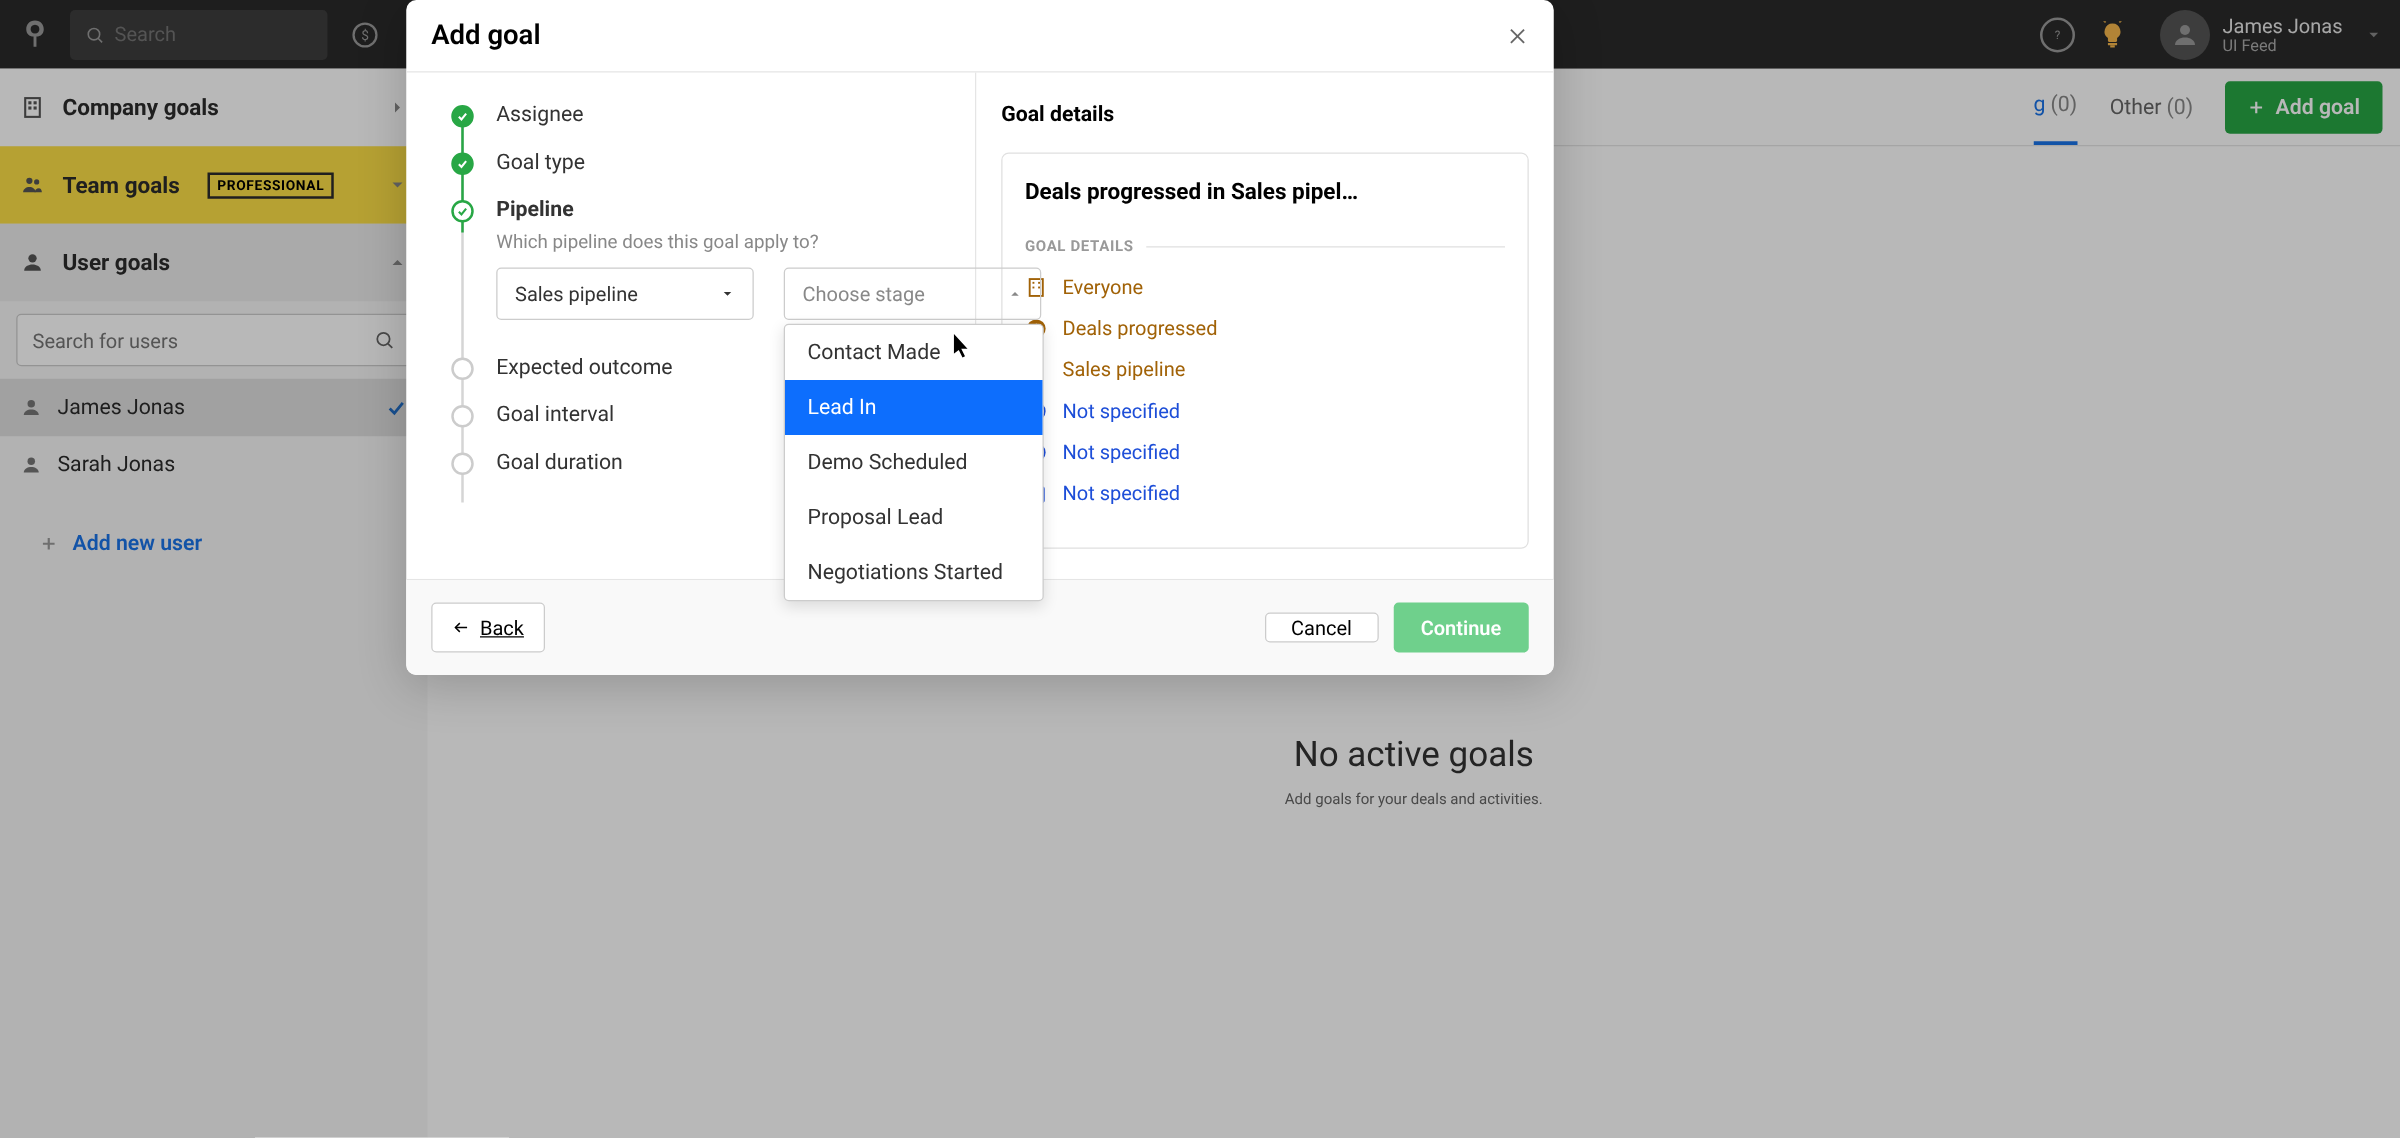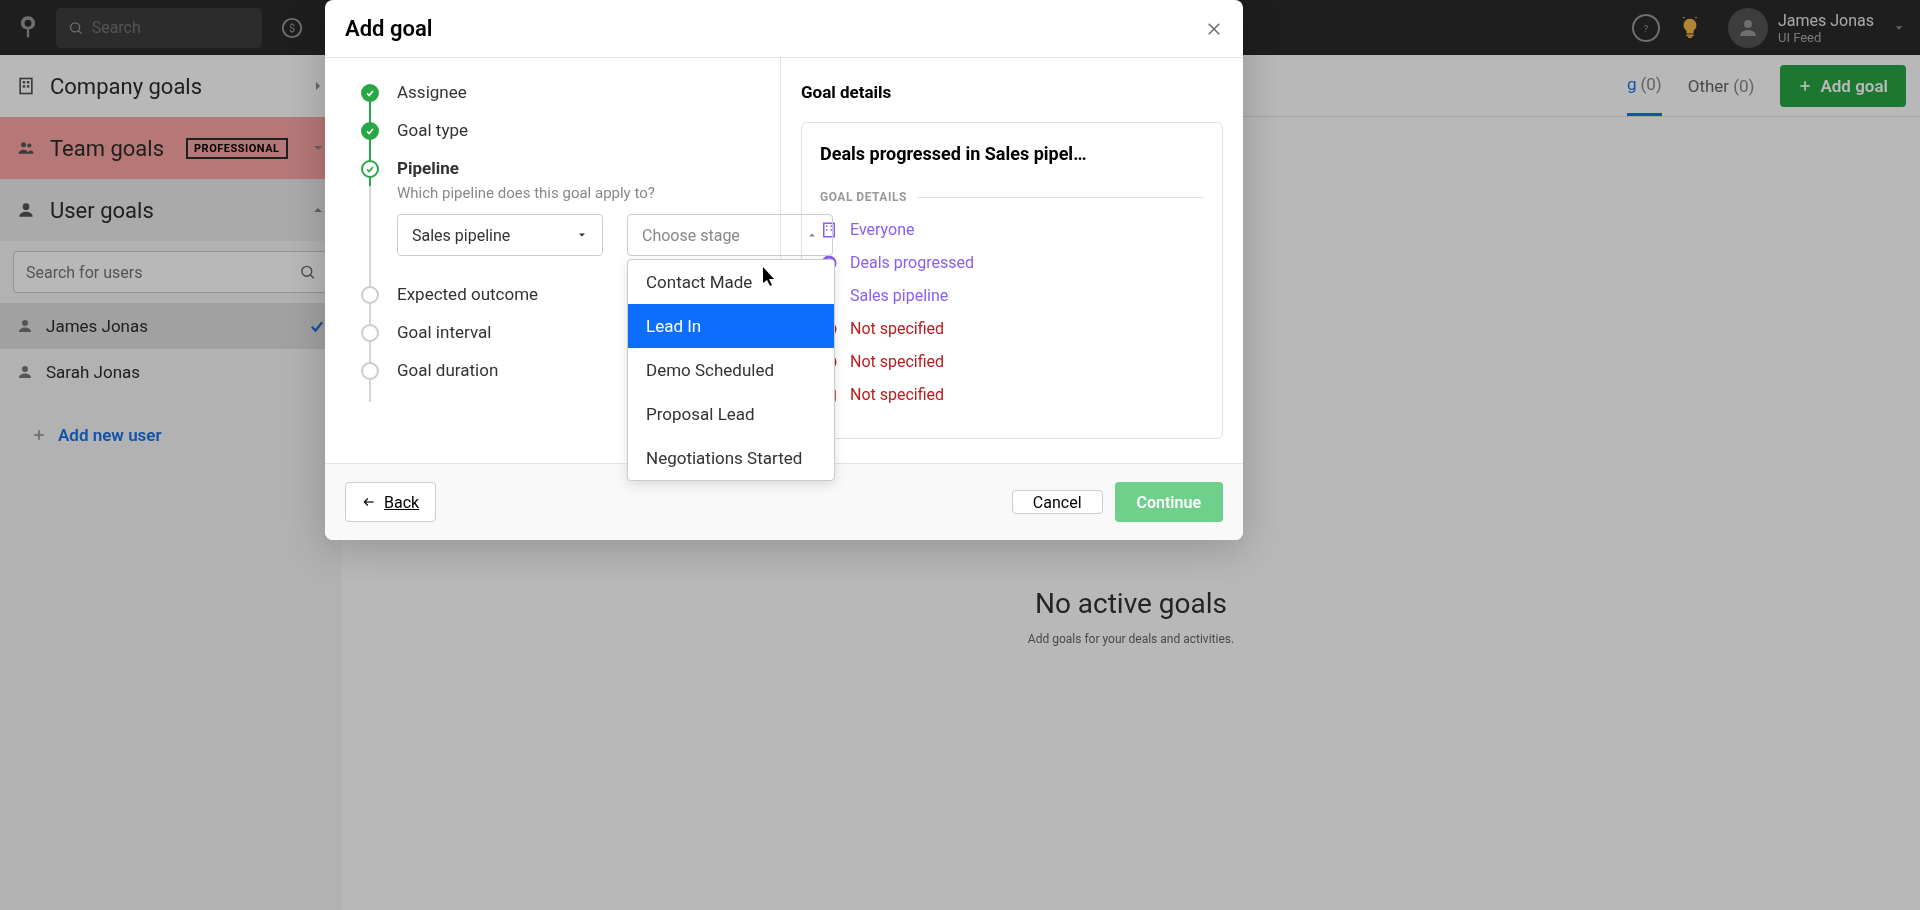--- a/index.html
+++ b/index.html
@@ -23,24 +23,24 @@
 .user-sub { color: #aaa; font-size: 13px; }
 .chevron-down { width: 14px; height: 14px; color: #888; margin-left: 8px; }
 
 
 .backdrop { position: absolute; inset: 0; background: rgba(0,0,0,0.28); z-index: 5; }
 
 
 .sidebar { position: absolute; top: 55px; left: 0; width: 342px; bottom: 0; background: #f7f7f7; }
 .sidebar-item { display: flex; align-items: center; padding: 0 16px; height: 62px; gap: 14px; position: relative; }
 .sidebar-item.company { background: #fff; }
-.sidebar-item.team { background: #fca5a5; }
+.sidebar-item.team { background: #fde047; }
 .sidebar-item.user { background: #ececec; }
 .sb-icon { width: 20px; height: 20px; color: #555; }
-.sb-label { font-size: 22px; font-weight: 400; color: #2c2c2c; }
+.sb-label { font-size: 18px; font-weight: 700; color: #2c2c2c; }
 .sb-badge { border: 2px solid #2c2c2c; font-size: 11px; font-weight: 700; padding: 2px 6px; letter-spacing: 0.5px; margin-left: 8px; }
 .sb-chevron { margin-left: auto; width: 16px; height: 16px; color: #888; }
 .user-search { margin: 10px 13px 0; display: flex; align-items: center; border: 1px solid #ccc; border-radius: 4px; height: 42px; padding: 0 12px; background: #fff; }
 .user-search input { border: none; outline: none; font-size: 16px; width: 100%; }
 .user-search svg { width: 18px; height: 18px; color: #666; }
 .user-list-item { display: flex; align-items: center; height: 46px; padding: 0 16px; gap: 12px; }
 .user-list-item.active { background: #e0e0e0; }
 .user-list-item svg.person { width: 18px; height: 18px; color: #777; }
 .user-list-item span { font-size: 17px; color: #2c2c2c; }
 .check { margin-left: auto; width: 18px; height: 18px; color: #2270c9; }
@@ -90,22 +90,22 @@
 .dropdown { position: absolute; top: 44px; left: -1px; width: 208px; background: #fff; border: 1px solid #ccc; border-radius: 4px; box-shadow: 0 4px 12px rgba(0,0,0,0.12); z-index: 20; }
 .dropdown-item { padding: 12px 18px; font-size: 17px; color: #333; cursor: pointer; }
 .dropdown-item.highlighted { background: #0d6efd; color: #fff; }
 
 
 .gd-title { font-size: 17px; font-weight: 700; margin-bottom: 20px; }
 .gd-card { border: 1px solid #e0e0e0; border-radius: 6px; padding: 20px 18px; }
 .gd-card-title { font-size: 18px; font-weight: 700; margin-bottom: 26px; white-space: nowrap; overflow: hidden; text-overflow: ellipsis; }
 .gd-subheader { font-size: 12px; font-weight: 700; color: #999; letter-spacing: 0.5px; display: flex; align-items: center; gap: 10px; margin-bottom: 16px; }
 .gd-subheader::after { content: ""; flex: 1; height: 1px; background: #e0e0e0; }
-.gd-row { display: flex; align-items: center; gap: 12px; margin-bottom: 14px; font-size: 16px; color: #8b5cf6; }
-.gd-row.muted { color: #b91c1c; }
+.gd-row { display: flex; align-items: center; gap: 12px; margin-bottom: 14px; font-size: 16px; color: #a16207; }
+.gd-row.muted { color: #1d4ed8; }
 .gd-row svg { width: 18px; height: 18px; flex-shrink: 0; }
 
 
 .modal-footer { display: flex; align-items: center; padding: 18px 20px; border-top: 1px solid #e5e5e5; background: #f9f9f9; border-radius: 0 0 8px 8px; }
 .btn-back { border: 1px solid #ccc; background: #fff; border-radius: 4px; height: 40px; padding: 0 16px; font-size: 16px; display: flex; align-items: center; gap: 8px; cursor: pointer; text-decoration: underline; }
 .btn-back svg { width: 14px; height: 14px; }
 .footer-spacer { flex: 1; }
 .btn-cancel { border: 1px solid #ccc; background: #fff; border-radius: 4px; height: 24px; padding: 0 20px; font-size: 16px; cursor: pointer; margin-right: 12px; margin-left: 48px; }
 .btn-continue { background: #6fd08c; color: #fff; border: none; border-radius: 4px; height: 40px; padding: 0 22px; font-size: 16px; font-weight: 600; cursor: pointer; }
 

